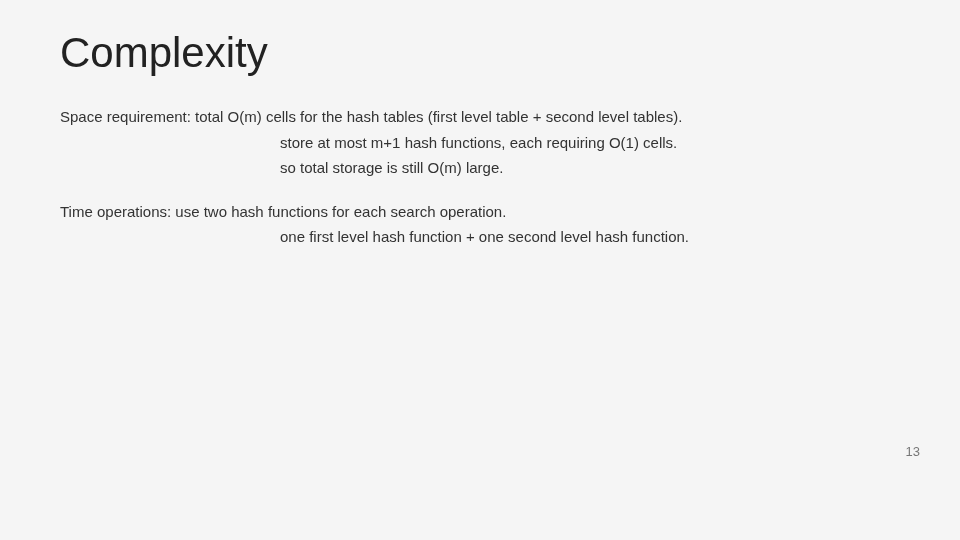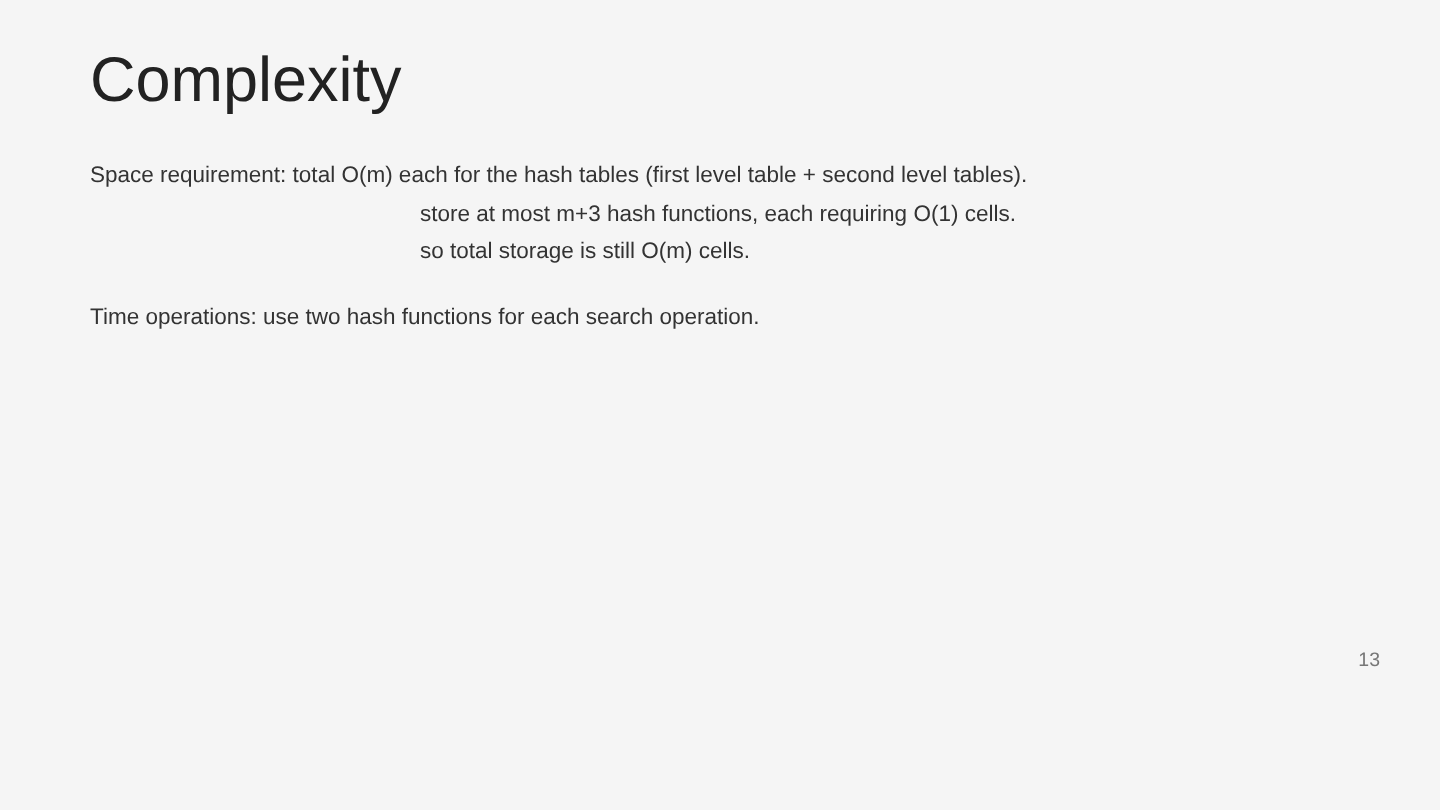--- a/index.html
+++ b/index.html
@@ -50,50 +50,53 @@
     }
 
     .line-indent {
       display: flex;
       align-items: flex-start;
       padding-left: 220px;
     }
 
     .page-number {
       position: absolute;
-      bottom: 18px;
+      bottom: 6px;
       right: 40px;
       font-size: 13px;
       color: #777;
       text-align: right;
     }
   </style>
 </head>
 <body>
 
 <div class="slide-container">
   <h1 class="slide-title">Complexity</h1>
 
   <div class="content-area">
 
     <div class="content-block">
       <div class="line">
-        <span>Space requirement: total O(m) each for the hash tables (first level table + second level tables).</span>
+        <span>Space requirement: total O(m) cells for the hash tables (first level table + second level tables).</span>
       </div>
       <div class="line-indent">
-        <span>store at most m+3 hash functions, each requiring O(1) cells.</span>
+        <span>store at most m+1 hash functions, each requiring O(1) cells.</span>
       </div>
       <div class="line-indent">
-        <span>so total storage is still O(m) cells.</span>
+        <span>so total storage is still O(m) large.</span>
       </div>
     </div>
 
     <div class="content-block">
       <div class="line">
         <span>Time operations: use two hash functions for each search operation.</span>
+      </div>
+      <div class="line-indent">
+        <span>one first level hash function + one second level hash function.</span>
       </div>
     </div>
 
 
   </div>
 
   <div class="page-number">13</div>
 </div>
 
 </body></html>

